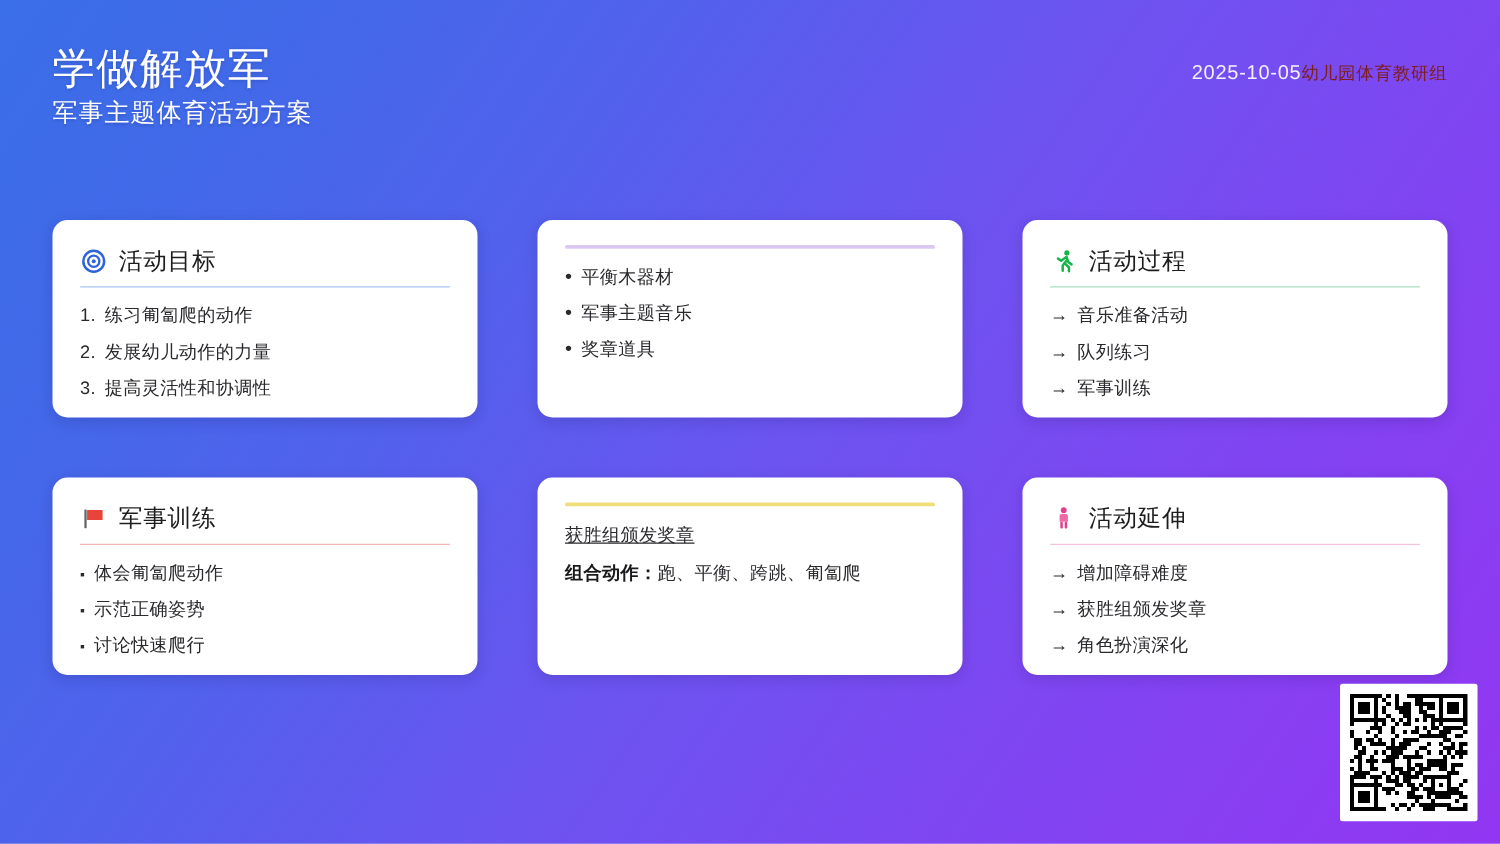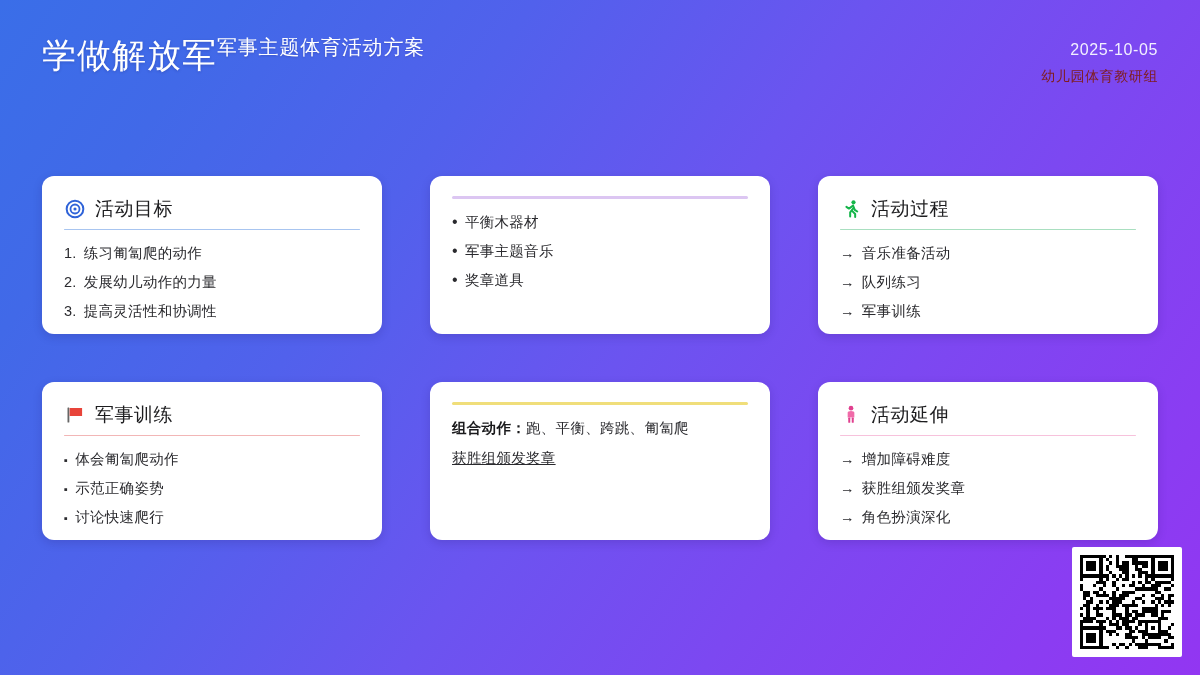--- a/index.html
+++ b/index.html
@@ -24,39 +24,39 @@
   
   .header {
     position: absolute;
     top: 0; left: 0; right: 0;
     height: 150px;
     padding: 34px 42px 0 42px;
     display: flex;
     justify-content: space-between;
     align-items: flex-start;
   }
-  .header-left { display: flex; flex-direction: row; justify-content: space-between; }
+  .header-left { display: flex; flex-direction: column; justify-content: space-between; }
   .deck-title {
     color: #ffffff;
     font-size: 34px;
     font-weight: 400;
     letter-spacing: 1px;
     line-height: 1.25;
     text-shadow: 0 1px 3px rgba(20,20,80,0.22);
   }
   .deck-subtitle {
     color: #ffffff;
     font-size: 20px;
     font-weight: 400;
     letter-spacing: 0.8px;
     text-shadow: 0 1px 2px rgba(20,20,80,0.2);
   }
   .header-right {
     display: flex;
-    flex-direction: column;
+    flex-direction: row;
     align-items: flex-end;
     padding-top: 7px;
   }
   .deck-date {
     color: #f2f0ff;
     font-size: 16px;
     letter-spacing: 0.6px;
   }
   .deck-org {
     color: #7f1d1d;
@@ -271,24 +271,24 @@
       <div class="item">
         <span class="marker square">▪</span>
         <span class="item-text">讨论快速爬行</span>
       </div>
     </div>
   </div>
 
   <div class="card">
     <div class="card-rule" style="background:#f0de7a"></div>
     <div class="card-body">
+      <div class="para link">获胜组颁发奖章</div>
       <div class="para">
         <span class="lead">组合动作：</span><span>跑、平衡、跨跳、匍匐爬</span>
       </div>
-      <div class="para link">获胜组颁发奖章</div>
     </div>
   </div>
 
   <div class="card">
     <div class="card-head">
       <span class="card-icon">
         <svg viewBox="0 0 24 24" width="20" height="20">
           <circle cx="12" cy="3.8" r="2.8" fill="#e0408f"></circle>
           <path d="M8 9.2 Q8 7.3 12 7.3 Q16 7.3 16 9.2 L16 15 L8 15 Z" fill="#f06aa8"></path>
           <rect x="8.7" y="15" width="2.4" height="6.4" rx="0.8" fill="#e0408f"></rect>

